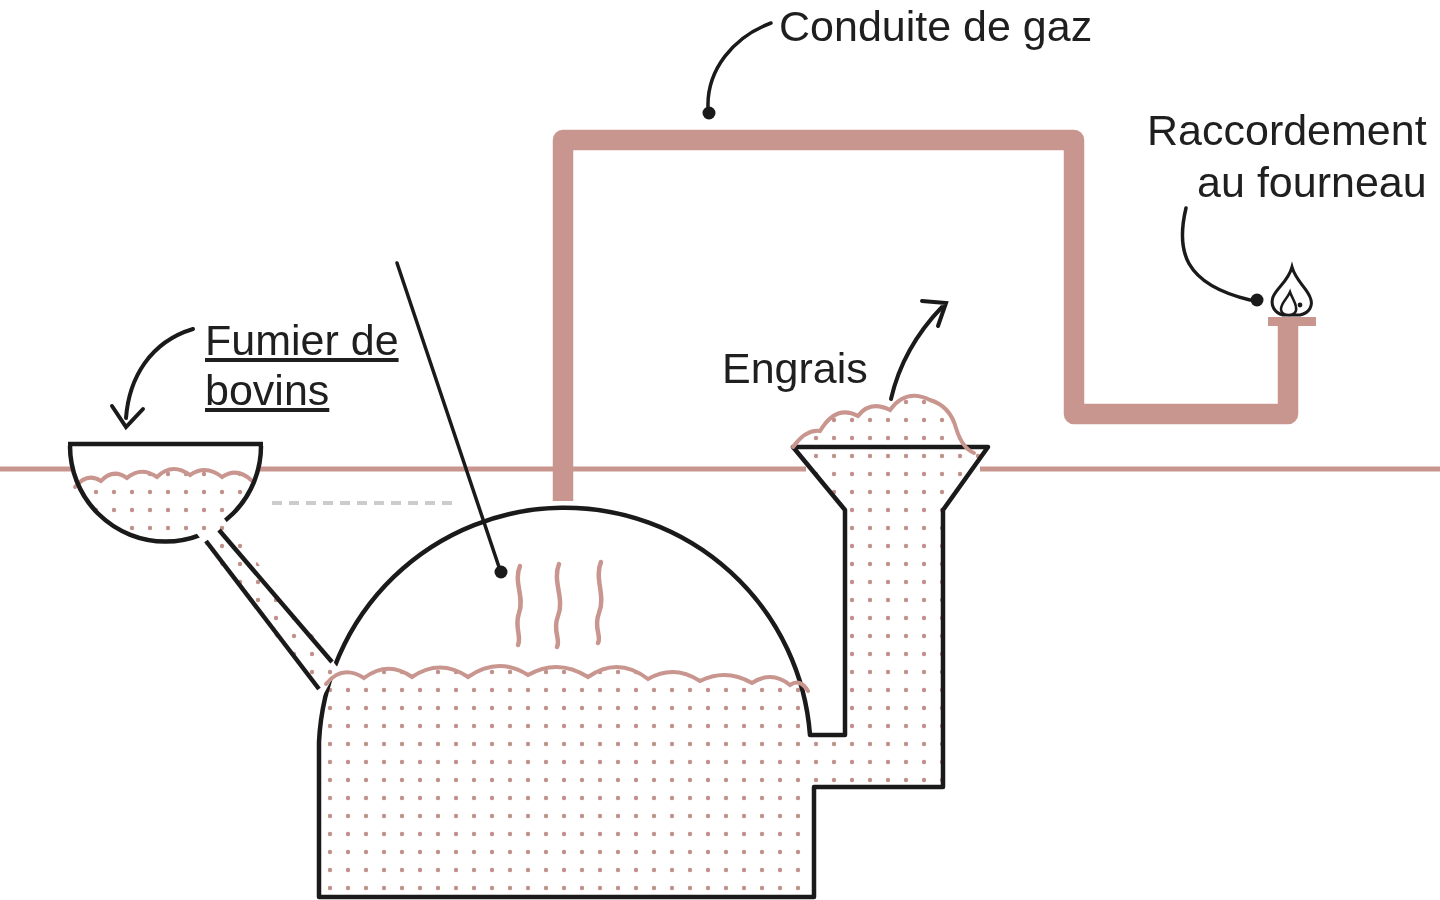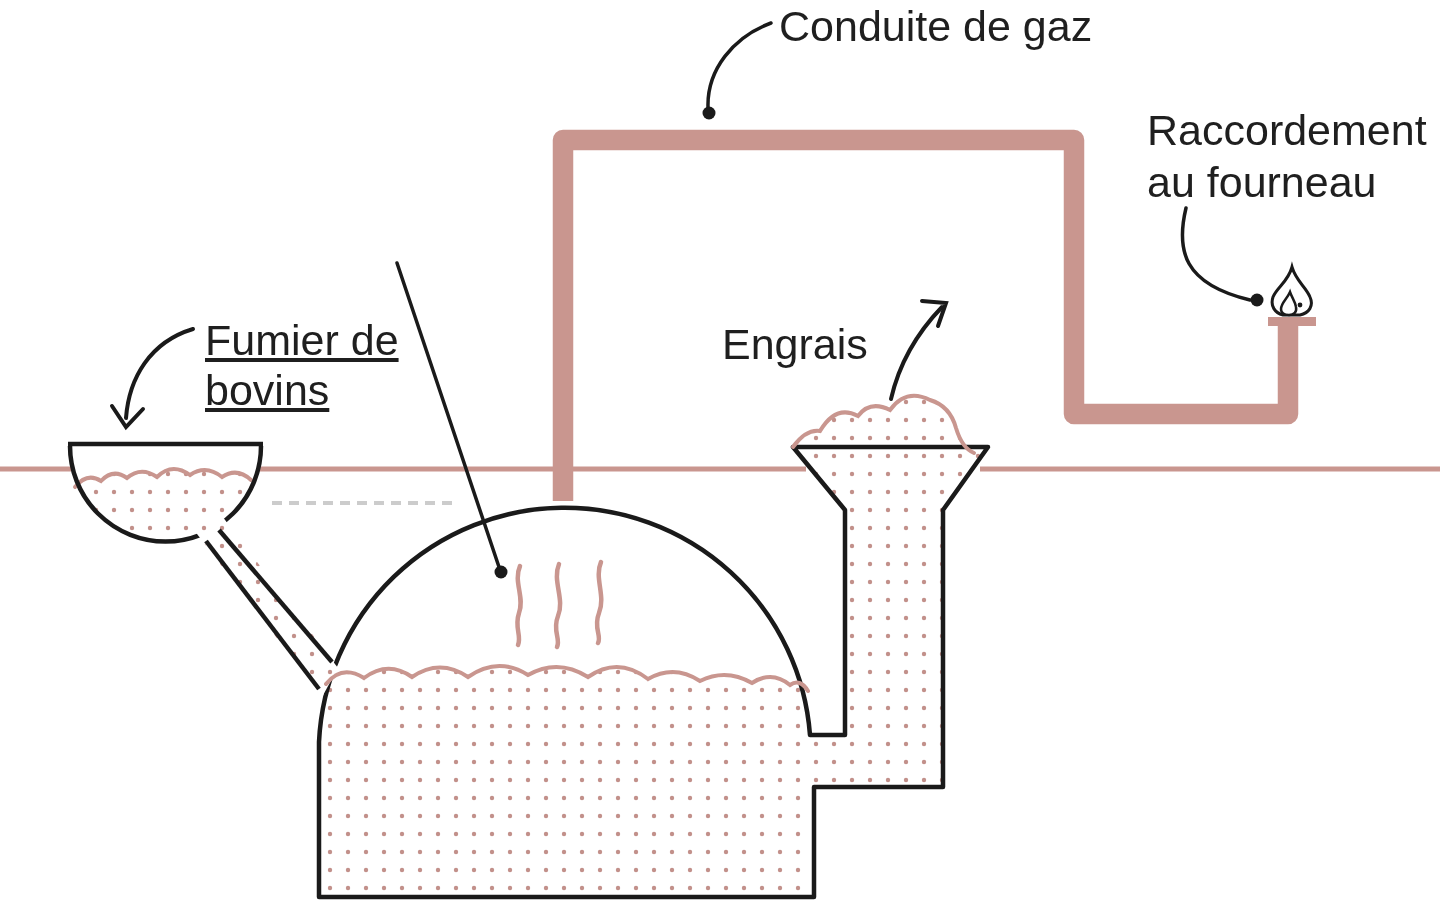--- a/index.html
+++ b/index.html
@@ -2,24 +2,24 @@
 <html style="--background: #ffffff; --pipe: #c9968f; --dots: #c2908a; --outline: #1a1a1a; --text: #1f1f1f; --dashed: #cccccc;"><head>
 <meta charset="utf-8">
 <style>
   html,body{margin:0;padding:0;background:#fff;}
   #stage{position:relative;width:1440px;height:900px;overflow:hidden;background:var(--background,#fff);
          font-family:"Liberation Sans",sans-serif;}
   svg{position:absolute;left:0;top:0;}
   .label{position:absolute;font-size:43px;line-height:51px;color:var(--text,#1f1f1f);
          white-space:pre-line;letter-spacing:0px;}
   #label-conduite{left:779px;top:1px;}
-  #label-raccordement{left:1147px;top:104px;line-height:52px;}
+  #label-raccordement{left:1147px;top:104px;line-height:52px;text-align:right;}
   #label-biogaz{left:305px;top:217px;}
   #label-fumier{left:205px;top:315px;line-height:50px;text-decoration:underline;}
-  #label-engrais{left:722px;top:319px;}
+  #label-engrais{left:722px;top:343px;}
 
   .pattern-bg{fill:var(--background,#fff);}
   .pattern-dot{fill:var(--dots,#c2908a);}
   .ground{stroke:var(--pipe,#c9968f);stroke-width:5;fill:none;}
   .dashed{stroke:var(--dashed,#cccccc);stroke-width:4;stroke-dasharray:10 7;fill:none;}
   .pipe{stroke:var(--pipe,#c9968f);stroke-width:20.5;fill:none;stroke-linejoin:round;stroke-linecap:butt;}
   .pipe-cap{stroke:var(--pipe,#c9968f);stroke-width:9;fill:none;}
   .outline{stroke:var(--outline,#1a1a1a);stroke-width:4.5;fill:none;stroke-linejoin:round;}
   .fill-dots{fill:url(#dotpat);stroke:none;}
   .scallop{stroke:var(--pipe,#c9968f);stroke-width:4;fill:none;stroke-linecap:round;}

